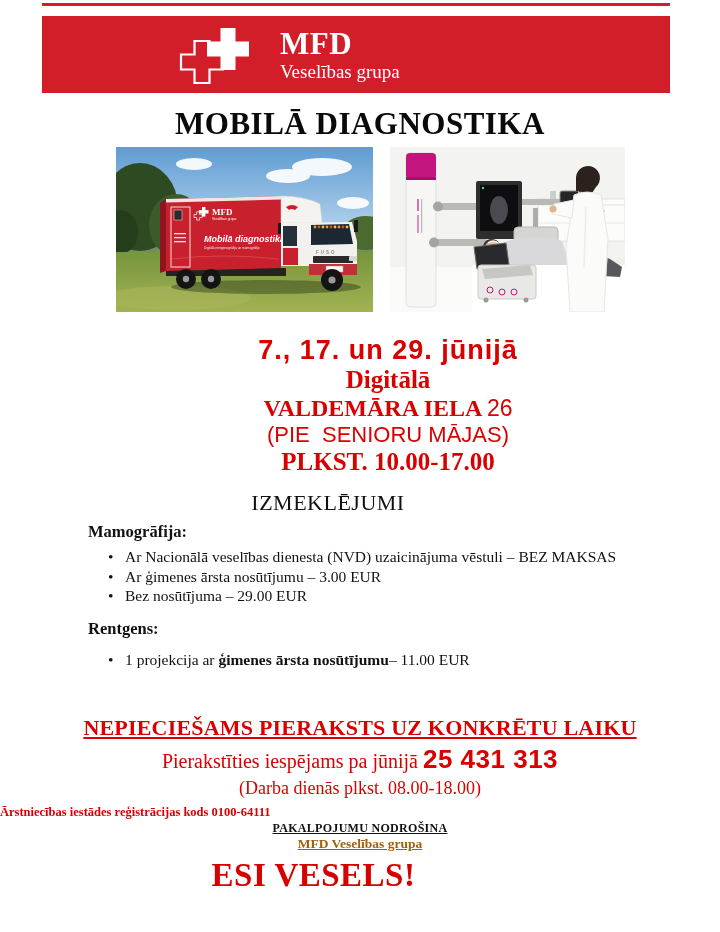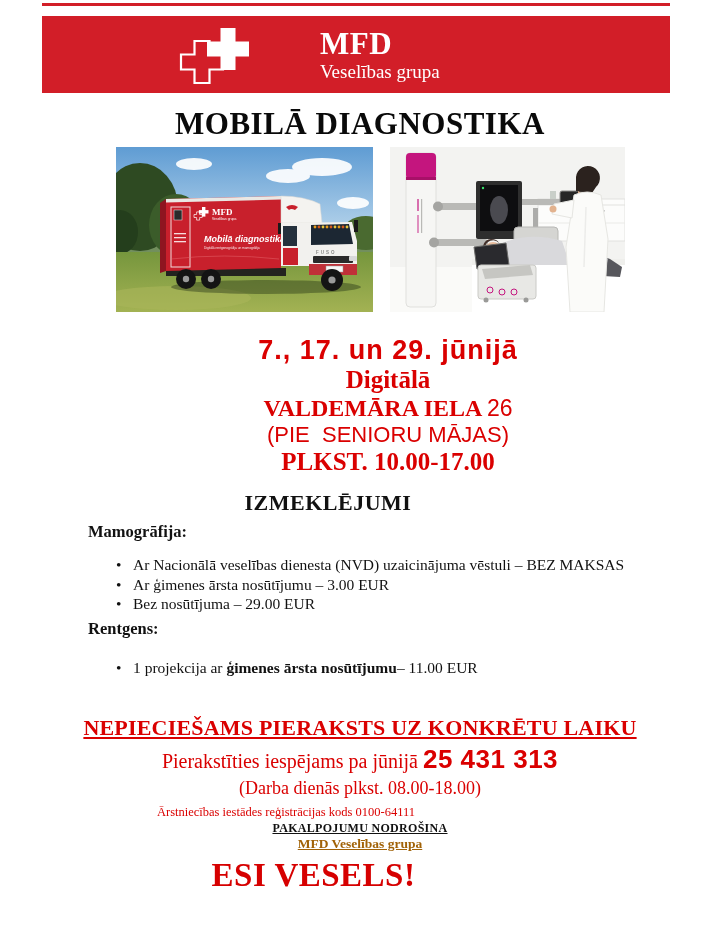--- a/index.html
+++ b/index.html
@@ -1,21 +1,21 @@
 <!DOCTYPE html>
 <html><head>
 <meta charset="utf-8">
 <style>
   html,body{margin:0;padding:0;background:#e9e9e9;}
   .page{
     position:relative;width:720px;height:932px;margin:0 auto;
     background:#ffffff;overflow:hidden;
     font-family:"Liberation Serif",serif;color:#111;
   }
-  .abs{position:absolute;gap:40px;}
+  .abs{position:absolute;}
   
   .top-rule{left:42px;top:3px;width:628px;height:3px;background:#d21e28;}
   .banner{left:42px;top:16px;width:628px;height:77px;background:#d21e28;display:flex;align-items:center;}
   .logo-cross{margin-left:130px;width:92px;height:62px;flex:0 0 auto;}
   .logo-text{margin-left:16px;color:#ffffff;line-height:1;}
   .logo-title{font-size:31px;font-weight:bold;letter-spacing:.5px;}
   .logo-subtitle{font-size:19px;margin-top:3px;}
   
   .main-title{left:0;top:106px;width:720px;text-align:center;font-size:31px;font-weight:bold;letter-spacing:.5px;color:#0a0a0a;}
   
@@ -24,37 +24,37 @@
   .photo-truck svg,.photo-exam svg{display:block;width:100%;height:100%;}
   
   .event{left:0;top:334px;width:720px;text-align:center;color:#da0000;padding-left:28px;}
   .event-dates{font-family:"Liberation Sans",sans-serif;font-size:27px;font-weight:bold;letter-spacing:1px;line-height:32px;}
   .event-city{font-size:25px;font-weight:bold;line-height:28px;}
   .event-address{font-size:24px;font-weight:bold;line-height:28px;}
   .event-address .addr-num{font-family:"Liberation Sans",sans-serif;font-weight:400;font-size:23px;}
   .event-note{font-family:"Liberation Sans",sans-serif;font-size:22px;line-height:26px;white-space:pre;}
   .event-hours{font-size:25px;font-weight:bold;line-height:28px;}
   
-  .exam-heading{left:0;top:490px;width:656px;text-align:center;font-size:22px;font-weight:bold;letter-spacing:.5px;}
+  .exam-heading{left:0;top:490px;width:656px;text-align:center;font-size:22px;font-weight:normal;letter-spacing:.5px;}
   .sec-title{left:88px;font-size:16.5px;font-weight:bold;}
   .sec-title-mamo{top:522px;}
   .sec-title-rtg{top:619px;}
-  .blist{left:125px;width:560px;list-style:none;margin:8px;padding:0;font-size:15.5px;line-height:19.5px;}
+  .blist{left:125px;width:560px;list-style:none;margin:0;padding:0;font-size:15.5px;line-height:19.5px;}
   .blist-mamo{top:547px;}
   .blist-rtg{top:650px;}
   .blist li{position:relative;margin:0;}
   .blist li::before{content:"•";position:absolute;left:-17px;top:0;font-size:15.5px;}
   
   .booking-headline{left:0;top:715px;width:720px;text-align:center;font-size:22px;font-weight:bold;color:#da0000;text-decoration:underline;letter-spacing:.2px;}
   .booking-phone{left:0;top:744px;width:720px;text-align:center;color:#da0000;}
   .booking-phone .phone-prefix{font-size:20px;}
   .booking-phone .phone-number{font-family:"Liberation Sans",sans-serif;font-size:26px;font-weight:bold;letter-spacing:.5px;}
   .booking-note{left:0;top:778px;width:720px;text-align:center;color:#da0000;font-size:18px;}
   
-  .foot-reg{left:0;top:805px;width:572px;text-align:center;color:#da0000;font-size:12.5px;font-weight:normal;}
+  .foot-reg{left:0;top:805px;width:572px;text-align:left;color:#da0000;font-size:12.5px;font-weight:bold;}
   .foot-provided{left:0;top:821px;width:720px;text-align:center;font-size:12px;font-weight:bold;text-decoration:underline;letter-spacing:.3px;color:#111;}
   .foot-provider{left:0;top:836px;width:720px;text-align:center;font-size:13.5px;font-weight:bold;text-decoration:underline;color:#a16207;}
   .slogan{left:0;top:857px;width:627px;text-align:center;font-size:33px;font-weight:bold;color:#d60000;letter-spacing:.5px;}
   
   text{font-family:"Liberation Sans",sans-serif;}
   .t-truck-logo{font-family:"Liberation Serif",serif;font-weight:bold;fill:#fff;font-size:9px;}
   .t-truck-logo-sub{fill:#fff;font-size:3.4px;}
   .t-truck-main{font-weight:bold;font-style:italic;fill:#fff;font-size:9px;}
   .t-truck-small{fill:#ffffff;font-size:3.2px;opacity:.9;}
   .t-fuso{fill:#8a8a88;font-size:4.5px;letter-spacing:2px;font-weight:bold;}

